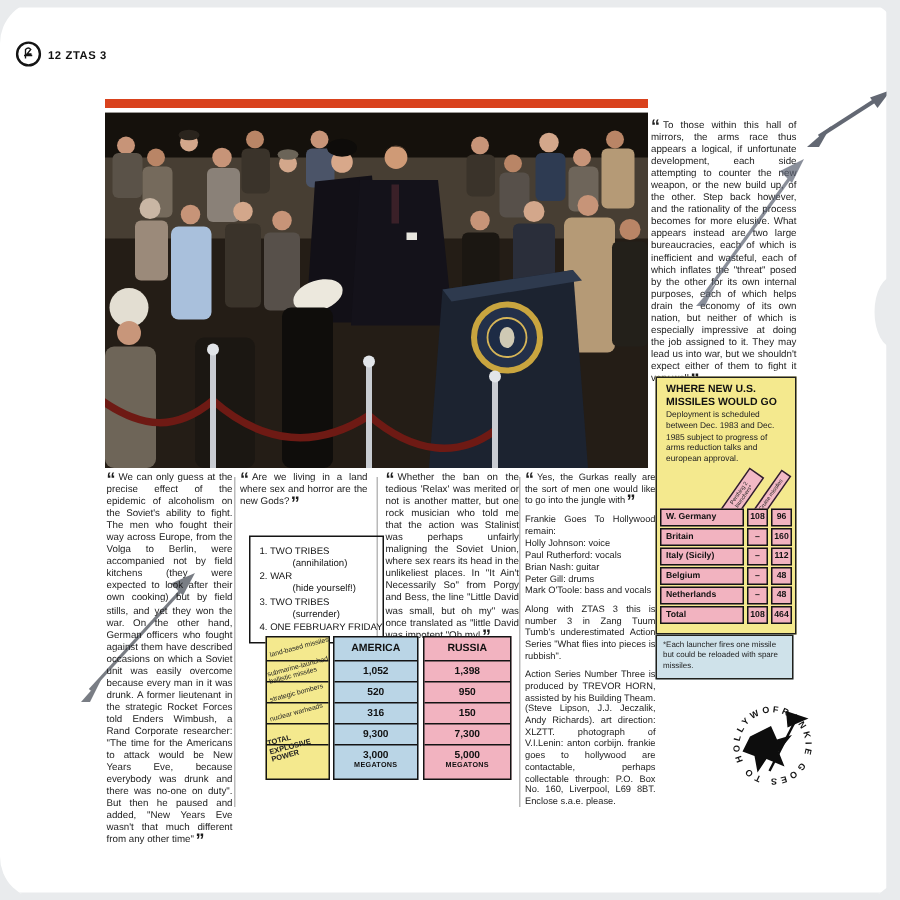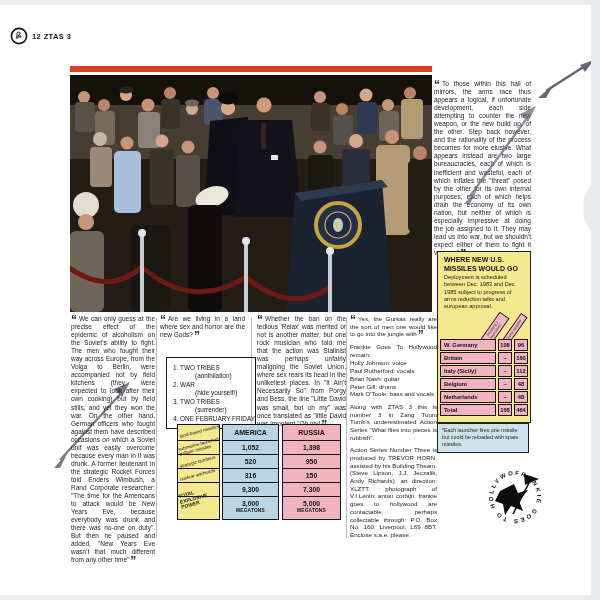--- a/index.html
+++ b/index.html
@@ -1,16 +1,16 @@
 <!DOCTYPE html>
 <html><head>
 <meta charset="utf-8">
 <style>
   html,body{margin:0;padding:0;background:#e9ebed;font-family:"Liberation Sans",sans-serif;}
-  #canvas{position:relative;width:600px;height:600px;overflow:hidden;background:#e9ebed;}
+  #canvas{position:relative;width:600px;height:600px;overflow:hidden;background:#e9ebed;border-radius:29px;}
   .abs{position:absolute;}
   #page{left:0;top:5px;width:591px;height:591px;background:#ffffff;}
   .catalog{font-weight:bold;font-size:7.5px;letter-spacing:.4px;color:#111;}
   .redbar{background:#d9421d;}
   .colrule{width:1px;background:#b9b9b9;}
   .col{font-size:6.5px;line-height:1.24;text-align:justify;color:#1c1c1c;}
   .col p{margin:0 0 5px 0;}
   .oq,.cq{font-weight:bold;font-size:12px;line-height:0;position:relative;top:3px;}
   .oq{margin-right:2px;}.cq{margin-left:1px;}
   .trackbox{border:1.5px solid #141414;font-size:6.4px;line-height:1.32;color:#151515;padding:6px 4px 4px 6px;}

